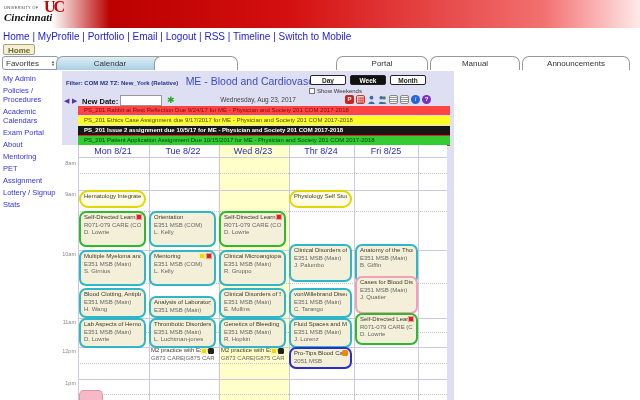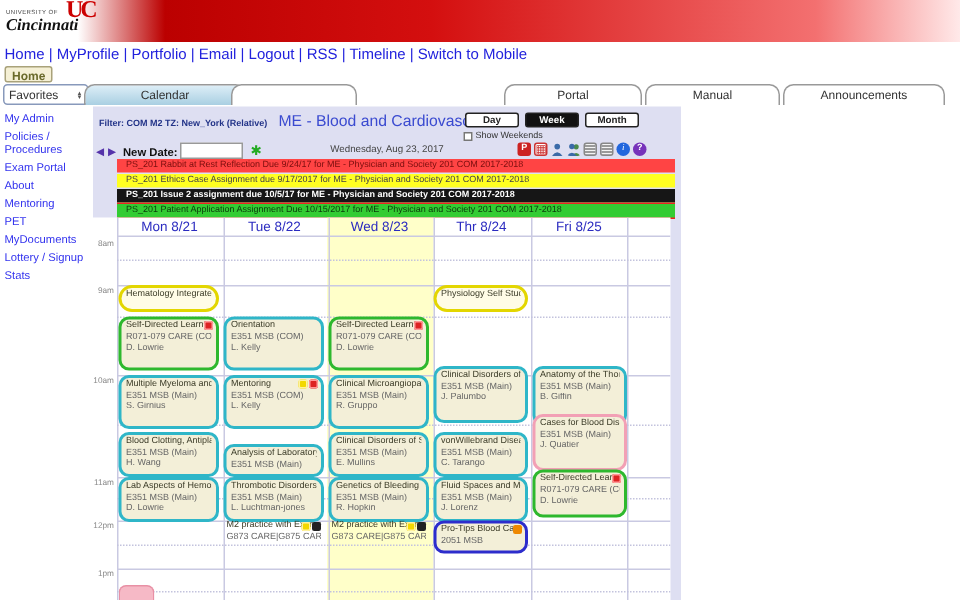--- a/index.html
+++ b/index.html
@@ -124,25 +124,26 @@
     <span>Favorites</span>
     <span class="spin">
         <span>▲</span>
         <span>▼</span>
       </span>
   </div>
 
   <div id="sidebar">
       <div class="side-item">My Admin</div>
       <div class="side-item">Policies / Procedures</div>
+      <div class="side-item">Academic Calendars</div>
       <div class="side-item">Exam Portal</div>
       <div class="side-item">About</div>
       <div class="side-item">Mentoring</div>
       <div class="side-item">PET</div>
-      <div class="side-item">MyDocuments</div>
+      <div class="side-item">Assignment</div>
       <div class="side-item">Lottery / Signup</div>
       <div class="side-item">Stats</div>
     </div>
 
   <div id="tabs-host">
       <div class="tab active" style="left: 56px; width: 108px;">Calendar</div>
       <div class="tab" style="left: 154px; width: 84px;"></div>
       <div class="tab" style="left: 224px; width: 100px; margin-top: 42px;">Search</div>
       <div class="tab" style="left: 336px; width: 92px;">Portal</div>
       <div class="tab" style="left: 430px; width: 90px;">Manual</div>

